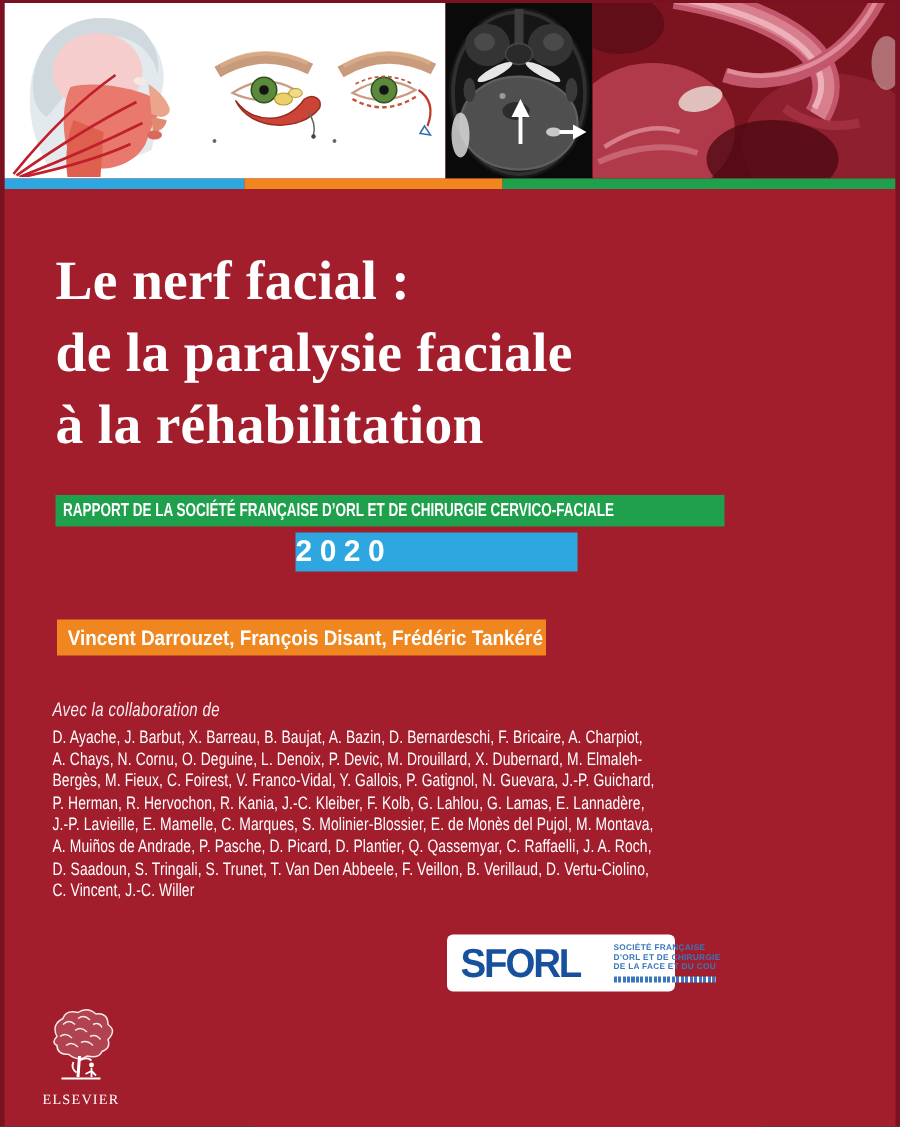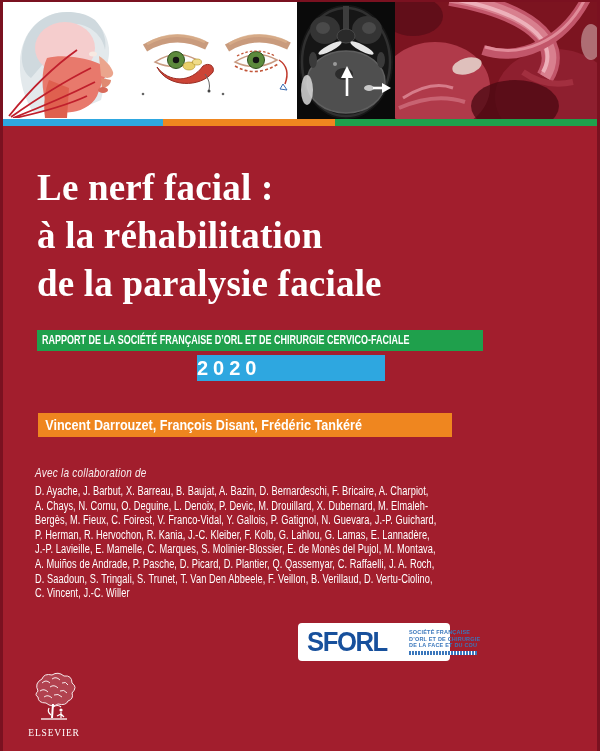--- a/index.html
+++ b/index.html
@@ -33,21 +33,21 @@
   
   .report-banner{position:absolute;left:37px;top:330px;width:446px;height:21px;
     background:var(--c-green,#1FA04C);overflow:hidden;}
   .report-banner span{display:inline-block;white-space:nowrap;color:#fff;
     font-weight:700;font-size:12.5px;line-height:21px;padding-left:7px;
     transform:scaleX(.72);transform-origin:left center;}
   .year-badge{position:absolute;left:197px;top:355px;width:188px;height:26px;
     background:var(--c-blue,#2EA7E0);color:#fff;font-weight:700;
     font-size:20px;line-height:26px;letter-spacing:5px;
     padding-right:10px;box-sizing:border-box;}
-  .authors-bar{position:absolute;left:38px;top:413px;width:414px;height:24px;
+  .authors-bar{position:absolute;left:38px;top:413px;width:326px;height:24px;
     background:var(--c-orange,#EF861F);overflow:hidden;}
   .authors-bar span{display:inline-block;white-space:nowrap;color:#fff;
     font-weight:700;font-size:14px;line-height:24px;padding-left:8px;
     transform:scaleX(.9);transform-origin:left center;}
 
   
   .collab{position:absolute;left:35px;top:465px;width:560px;
     transform:scaleX(.77);transform-origin:left top;color:#fff;}
   .collab-intro{font-style:italic;font-size:13px;line-height:15px;
     margin:0 0 4px 0;opacity:.92;letter-spacing:.3px;}
@@ -185,22 +185,22 @@
   </div>
 
   <div class="color-bar">
     <div class="seg-blue"></div>
     <div class="seg-orange"></div>
     <div class="seg-green"></div>
   </div>
 
   <h1 class="title" style="margin:0;">
     <div>Le nerf facial :</div>
+    <div>de la paralysie faciale</div>
     <div>à la réhabilitation</div>
-    <div>de la paralysie faciale</div>
   </h1>
 
   <div class="report-banner">
     <span>RAPPORT DE LA SOCIÉTÉ FRANÇAISE D’ORL ET DE CHIRURGIE CERVICO-FACIALE</span>
   </div>
 
   <div class="year-badge">2020</div>
 
   <div class="authors-bar">
     <span>Vincent Darrouzet, François Disant, Frédéric Tankéré</span>

